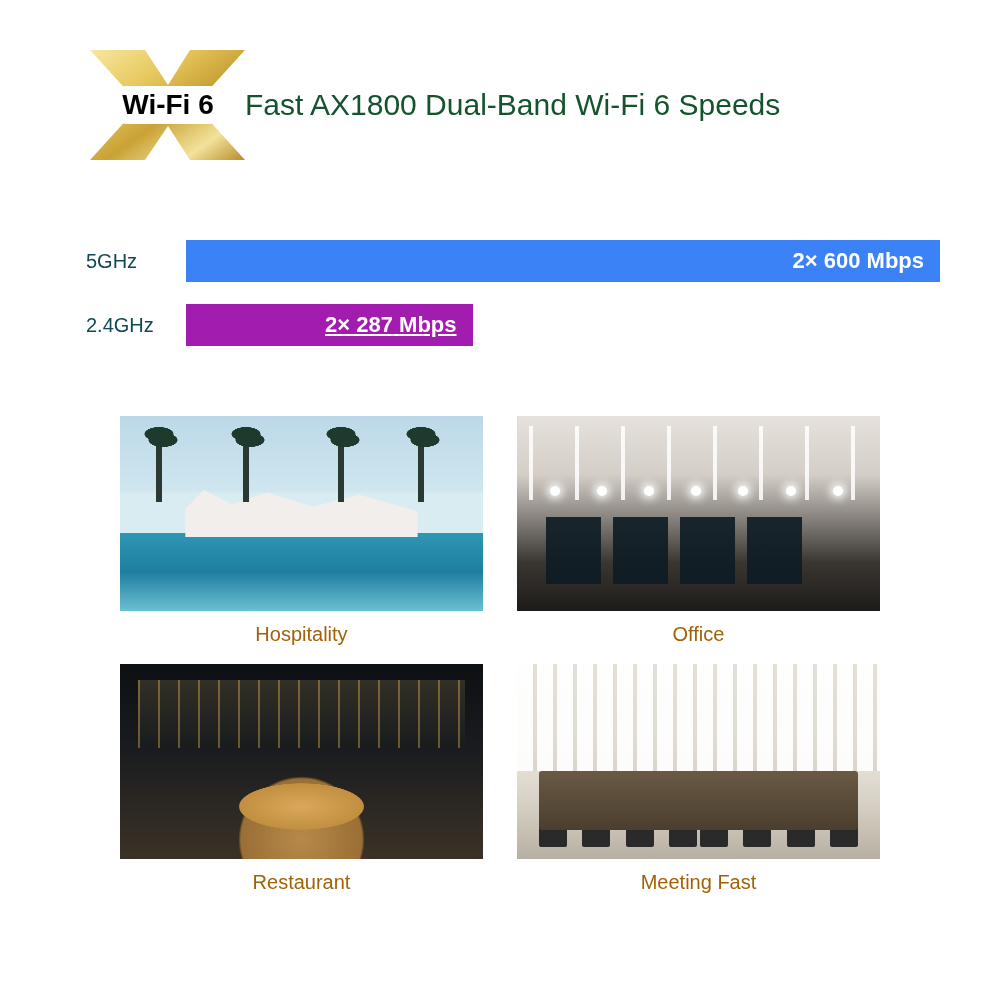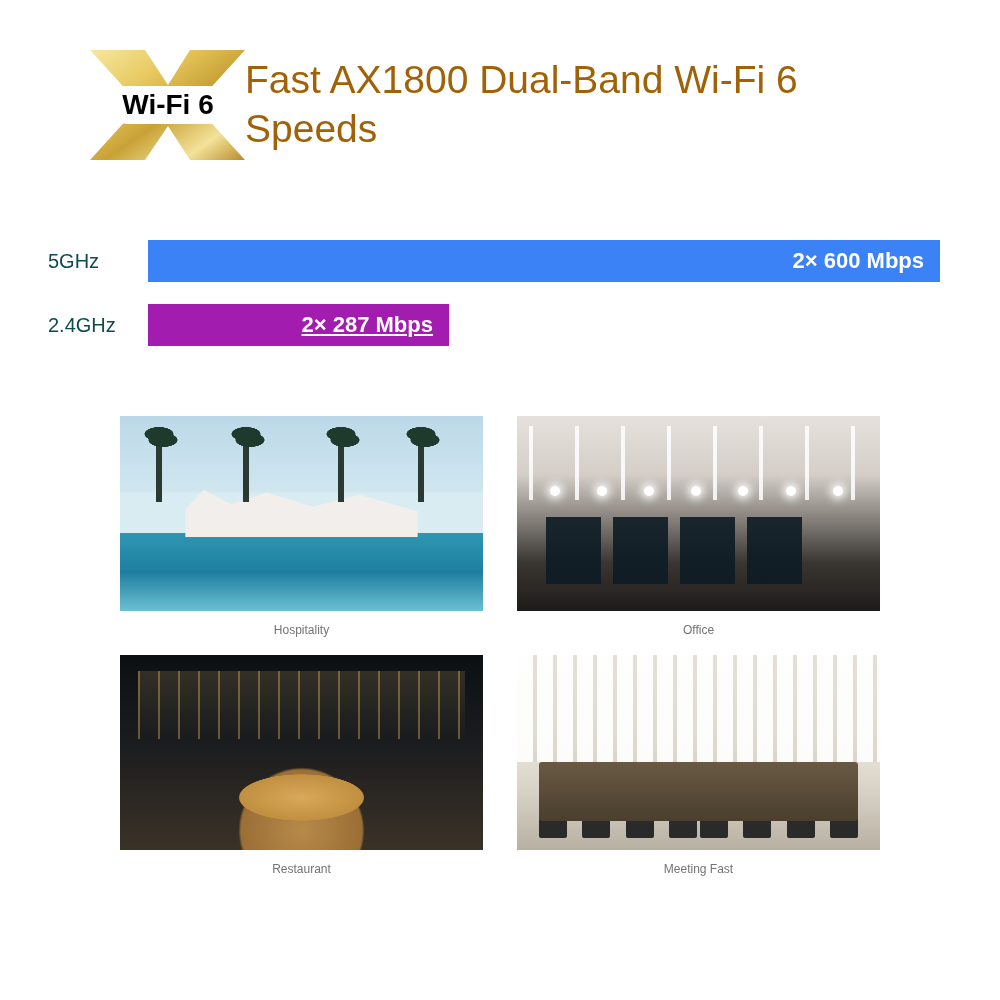--- a/index.html
+++ b/index.html
@@ -16,27 +16,27 @@
     align-items: center;
     padding: 50px 60px 20px 90px;
   }
   .wifi6-logo {
     width: 155px;
     height: 110px;
     position: relative;
     flex-shrink: 0;
   }
   .title {
-    font-size: 39px;
+    font-size: 30px;
     font-weight: 400;
-    color: #a16207;
+    color: #14532d;
     line-height: 1.25;
   }
   .bars-section {
-    margin: 60px 60px 40px 48px;
+    margin: 60px 60px 40px 86px;
   }
   .bar-row {
     display: flex;
     align-items: center;
     margin-bottom: 22px;
   }
   .bar-label {
     width: 100px;
     font-size: 20px;
     color: #0f4a52;
@@ -68,22 +68,22 @@
   }
   .tile { display: flex; flex-direction: column; align-items: center; }
   .thumb {
     width: 100%;
     height: 195px;
     position: relative;
     overflow: hidden;
   }
   .caption {
     margin-top: 12px;
-    font-size: 12px;
-    color: #737373;
+    font-size: 20px;
+    color: #a16207;
     text-align: center;
   }
 
   
 
   
   .thumb-hospitality {
     background:
       linear-gradient(to bottom, #bcd8e8 0%, #cfe6ef 38%, #d8ecf2 40%, transparent 40%),
       linear-gradient(to bottom, transparent 60%, #2d97b3 60%, #1f7ea0 80%, #6bc0d2 100%),

